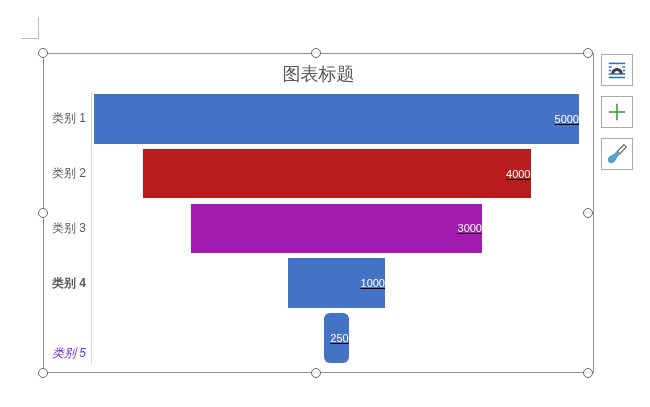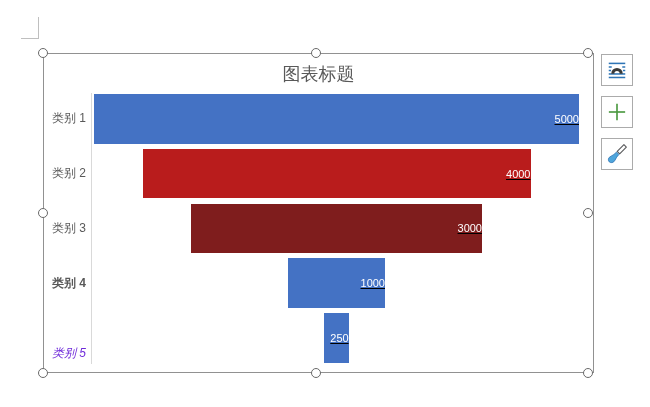--- a/index.html
+++ b/index.html
@@ -64,29 +64,29 @@
     <div id="plot-host">
         <div class="cat-label" style="top: 40.025px; height: 49.5px; color: rgb(89, 89, 89);">类别 1</div>
         <div class="funnel-bar" style="top: 40.025px; height: 49.5px; width: 485px; left: 50px; background: rgb(68, 114, 196);">
           <span class="bar-value" style="color: rgb(255, 255, 255);">5000</span>
         </div>
         <div class="cat-label" style="top: 94.775px; height: 49.5px; color: rgb(89, 89, 89);">类别 2</div>
         <div class="funnel-bar" style="top: 94.775px; height: 49.5px; width: 388px; left: 98.5px; background: #b91c1c;">
           <span class="bar-value" style="color: rgb(255, 255, 255);">4000</span>
         </div>
         <div class="cat-label" style="top: 149.525px; height: 49.5px; color: rgb(89, 89, 89);">类别 3</div>
-        <div class="funnel-bar" style="top: 149.525px; height: 49.5px; width: 291px; left: 147px; background: #7f1d1d;">
+        <div class="funnel-bar" style="top: 149.525px; height: 49.5px; width: 291px; left: 147px; background: #a21caf;">
           <span class="bar-value" style="color: rgb(255, 255, 255);">3000</span>
         </div>
         <div class="cat-label" style="top: 204.275px; height: 49.5px; color: rgb(89, 89, 89); font-weight: bold;">类别 4</div>
         <div class="funnel-bar" style="top: 204.275px; height: 49.5px; width: 97px; left: 244px; background: rgb(68, 114, 196);">
           <span class="bar-value" style="color: rgb(255, 255, 255);">1000</span>
         </div>
         <div class="cat-label" style="top: 275px; height: 49.5px; color: #6d28d9; font-style: italic;">类别 5</div>
-        <div class="funnel-bar" style="top: 259.025px; height: 49.5px; width: 24.25px; left: 280.375px; background: rgb(68, 114, 196);">
+        <div class="funnel-bar" style="top: 259.025px; height: 49.5px; width: 24.25px; left: 280.375px; background: rgb(68, 114, 196); border-radius: 6px;">
           <span class="bar-value" style="color: rgb(255, 255, 255);">250</span>
         </div>
       </div>
   </div>
 
   <div class="handle" style="left:37.5px;top:47.5px"></div>
   <div class="handle" style="left:310.5px;top:47.5px"></div>
   <div class="handle" style="left:582.5px;top:47.5px"></div>
   <div class="handle" style="left:37.5px;top:207.5px"></div>
   <div class="handle" style="left:582.5px;top:207.5px"></div>

